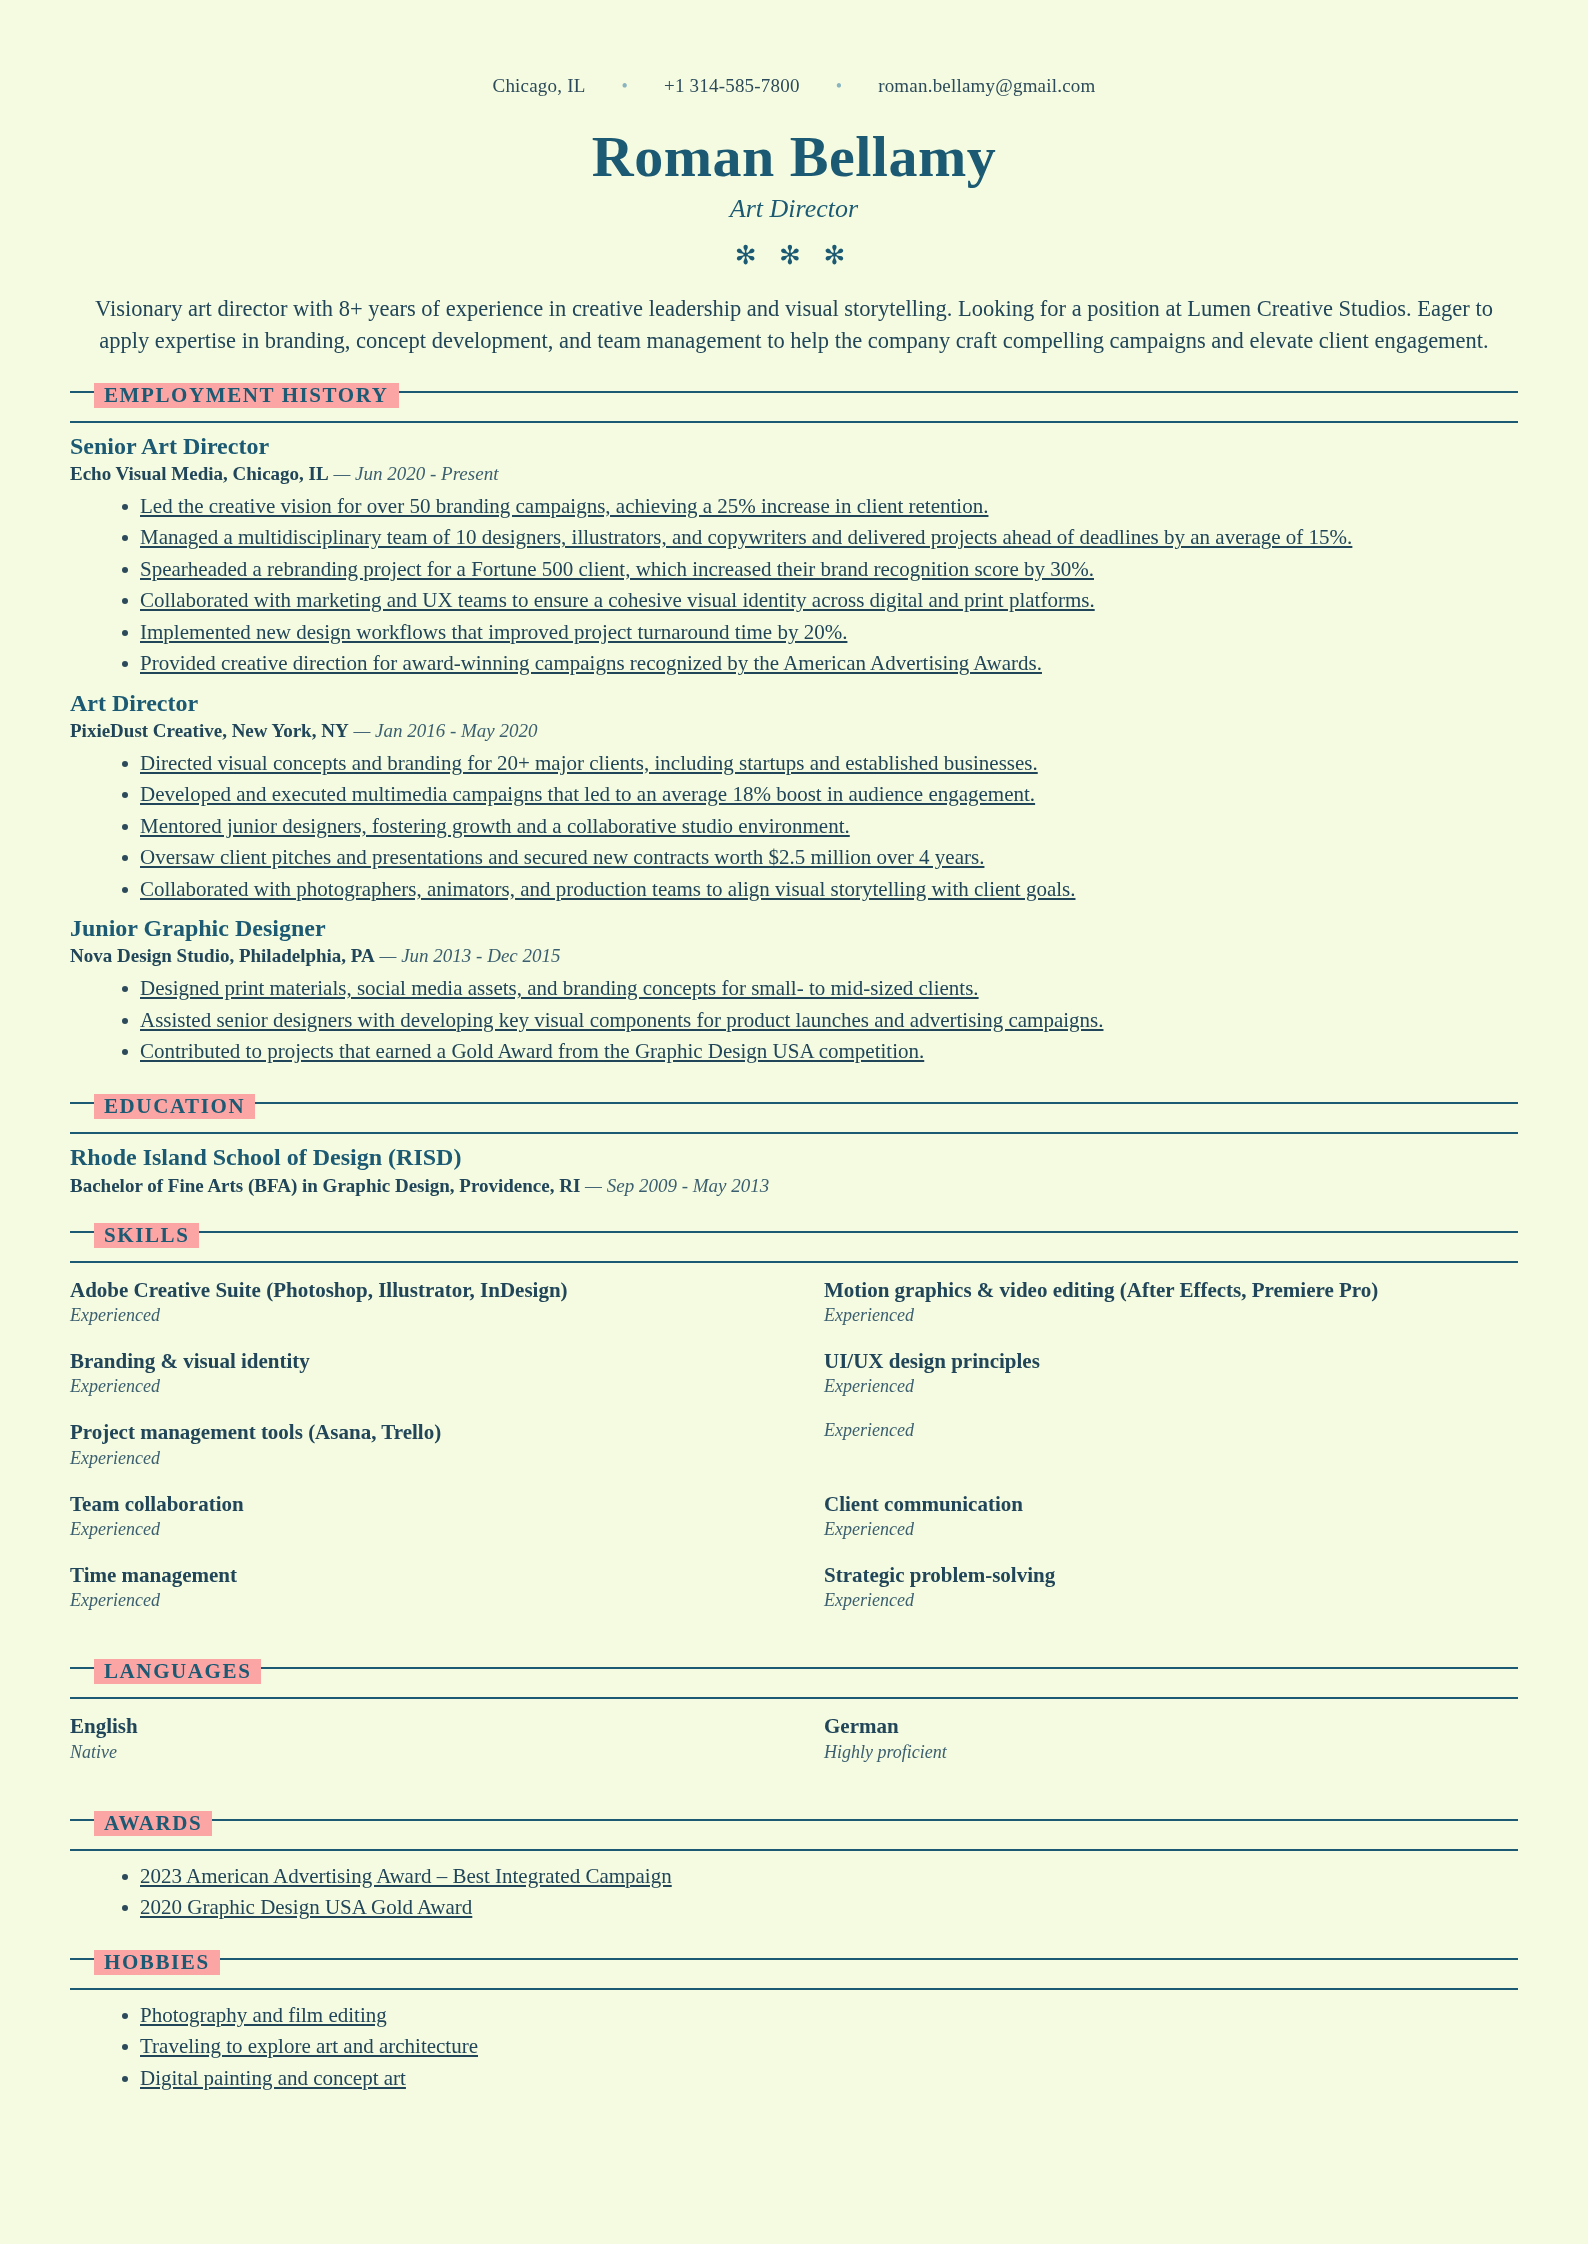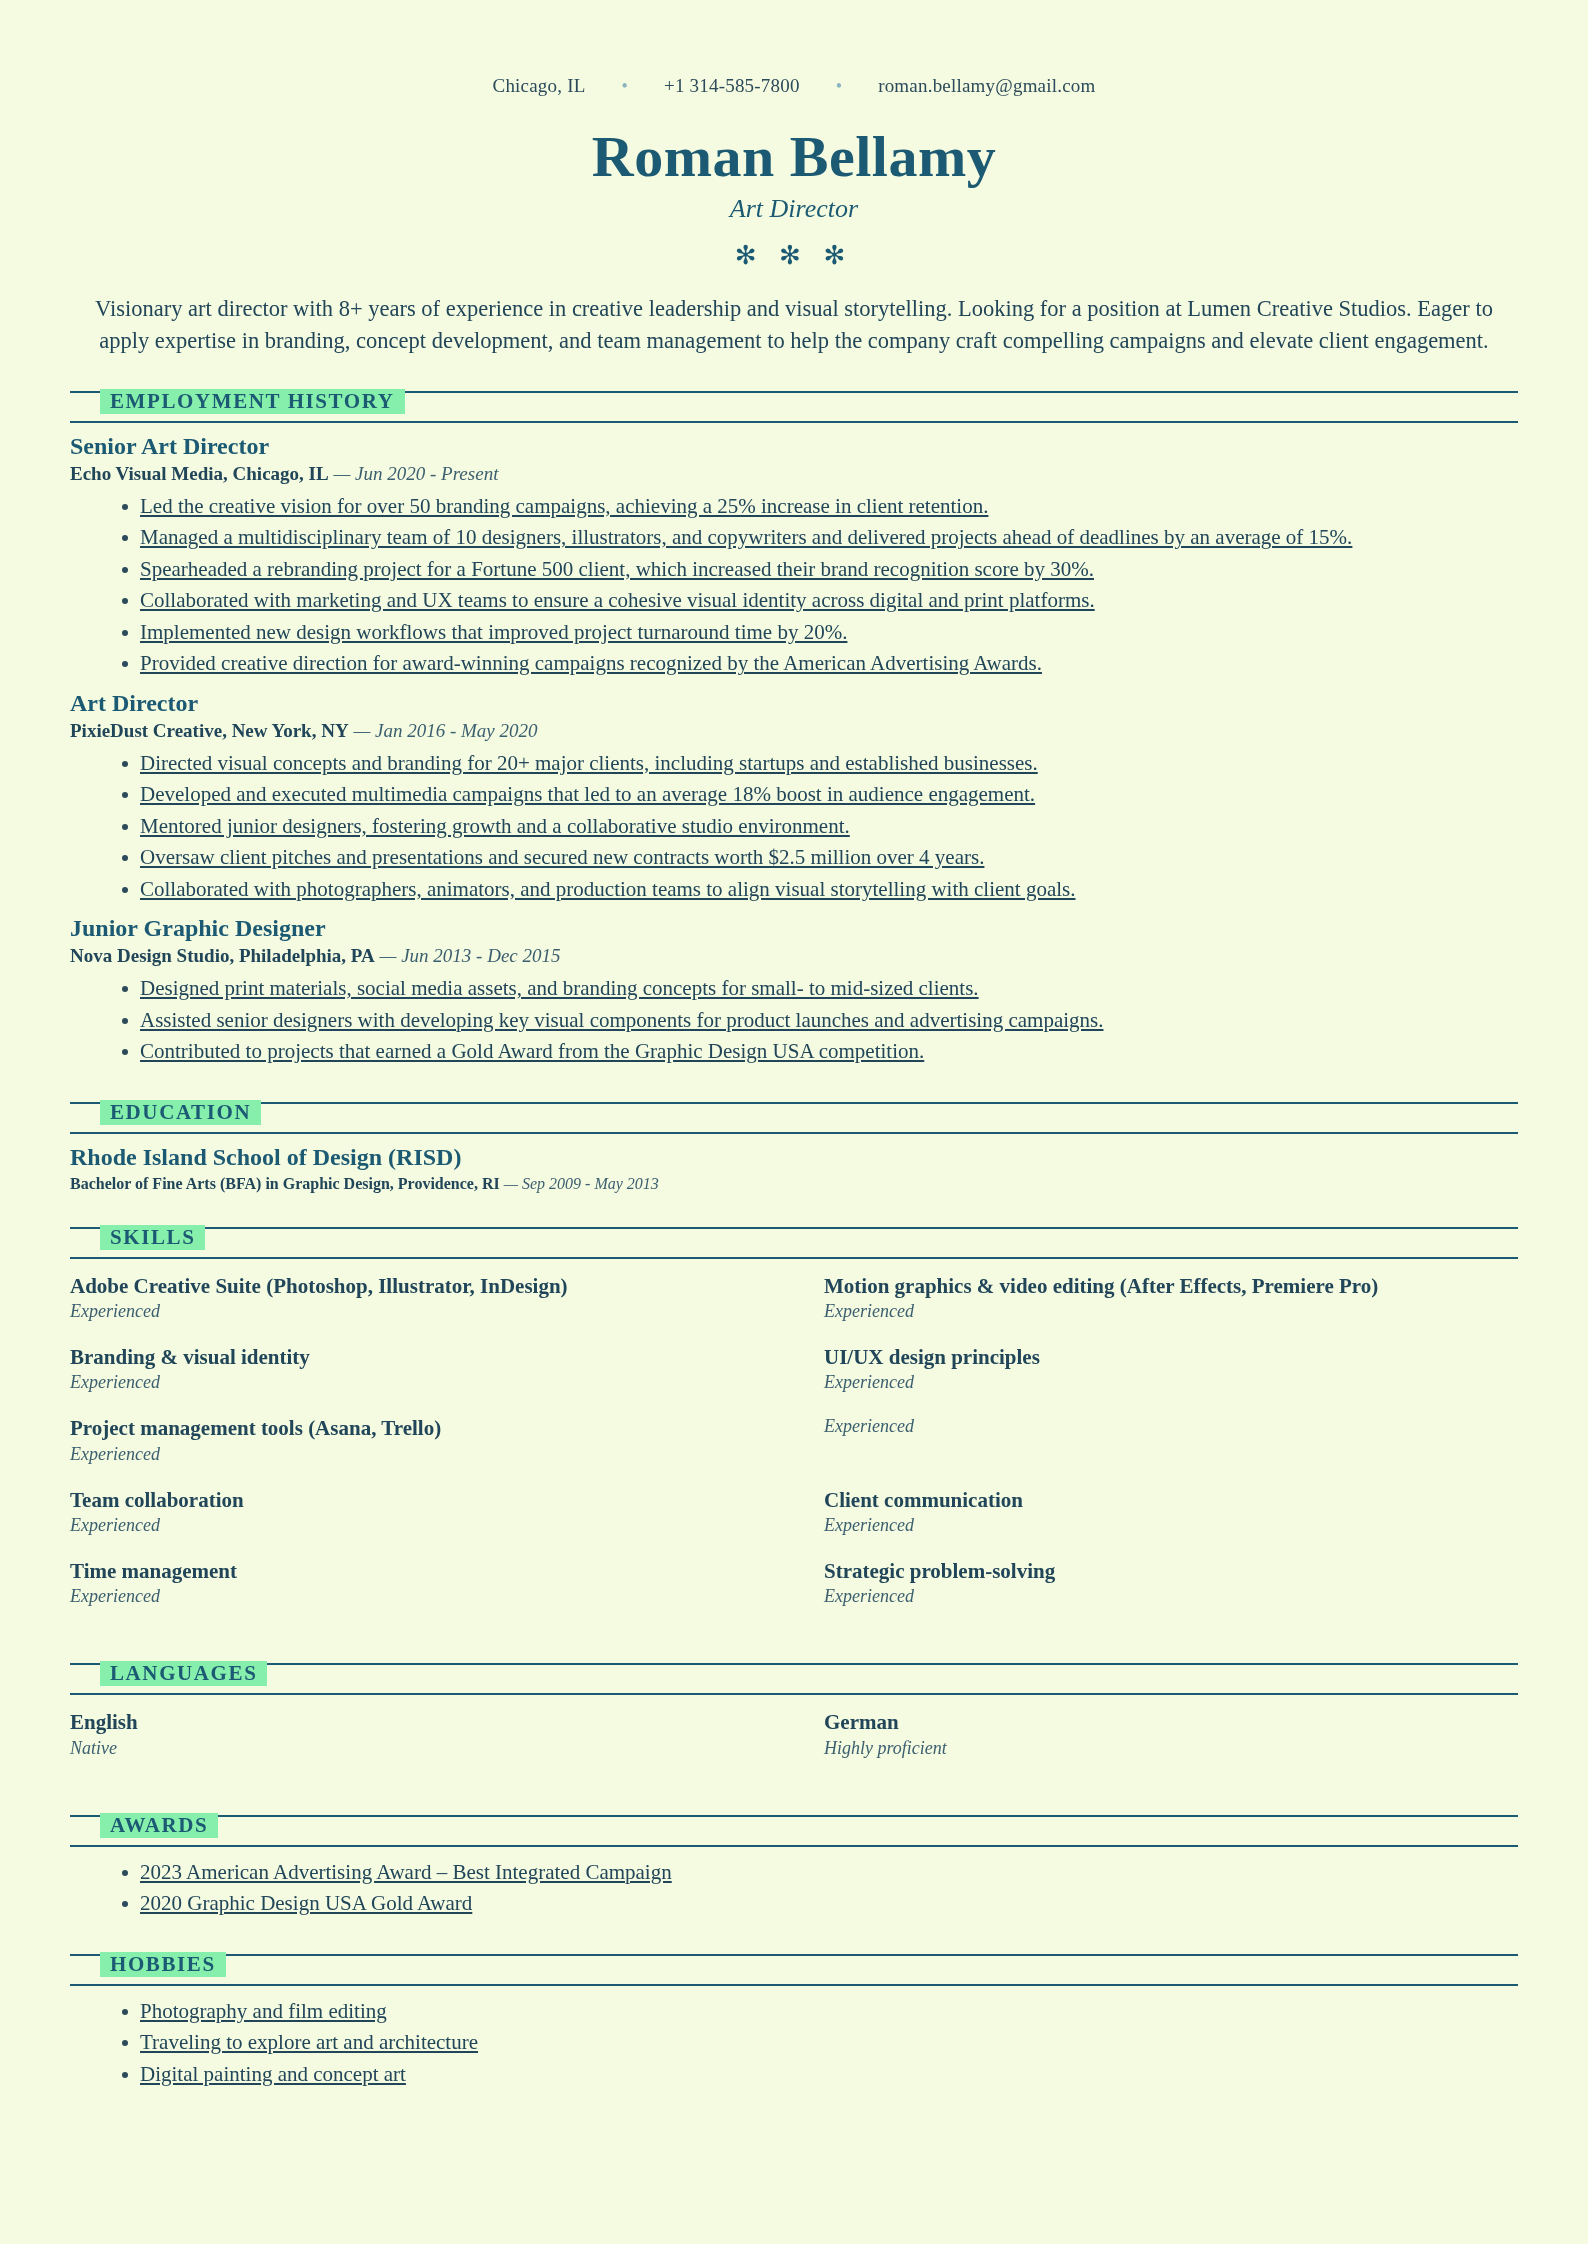--- a/index.html
+++ b/index.html
@@ -78,23 +78,23 @@
     position: relative;
     height: 28px;
     border-top: 2px solid #1c5a73;
     border-bottom: 2px solid #1c5a73;
     margin-bottom: 10px;
   }
   .section-head h2 {
     position: absolute;
     top: -14px;
     left: 20px;
-    margin: 10px;
+    margin: 4px;
     padding: 0 10px;
-    background: #86efac;
+    background: #fca5a5;
     font-size: 21px;
     letter-spacing: 1.6px;
     font-weight: bold;
     color: #1c5a73;
     text-transform: uppercase;
   }
 
   .entry { margin-bottom: 4px; }
   .entry-title {
     font-size: 24px;
@@ -137,21 +137,21 @@
   }
 
   
   .edu-school {
     font-size: 24px;
     font-weight: bold;
     color: #1c5a73;
     margin-top: 8px;
   }
   .edu-degree {
-    font-size: 16px;
+    font-size: 19px;
     font-weight: bold;
     color: #214559;
     margin-top: 4px;
   }
 
   
   .two-col {
     display: grid;
     grid-template-columns: 1fr 1fr;
     column-gap: 60px;

